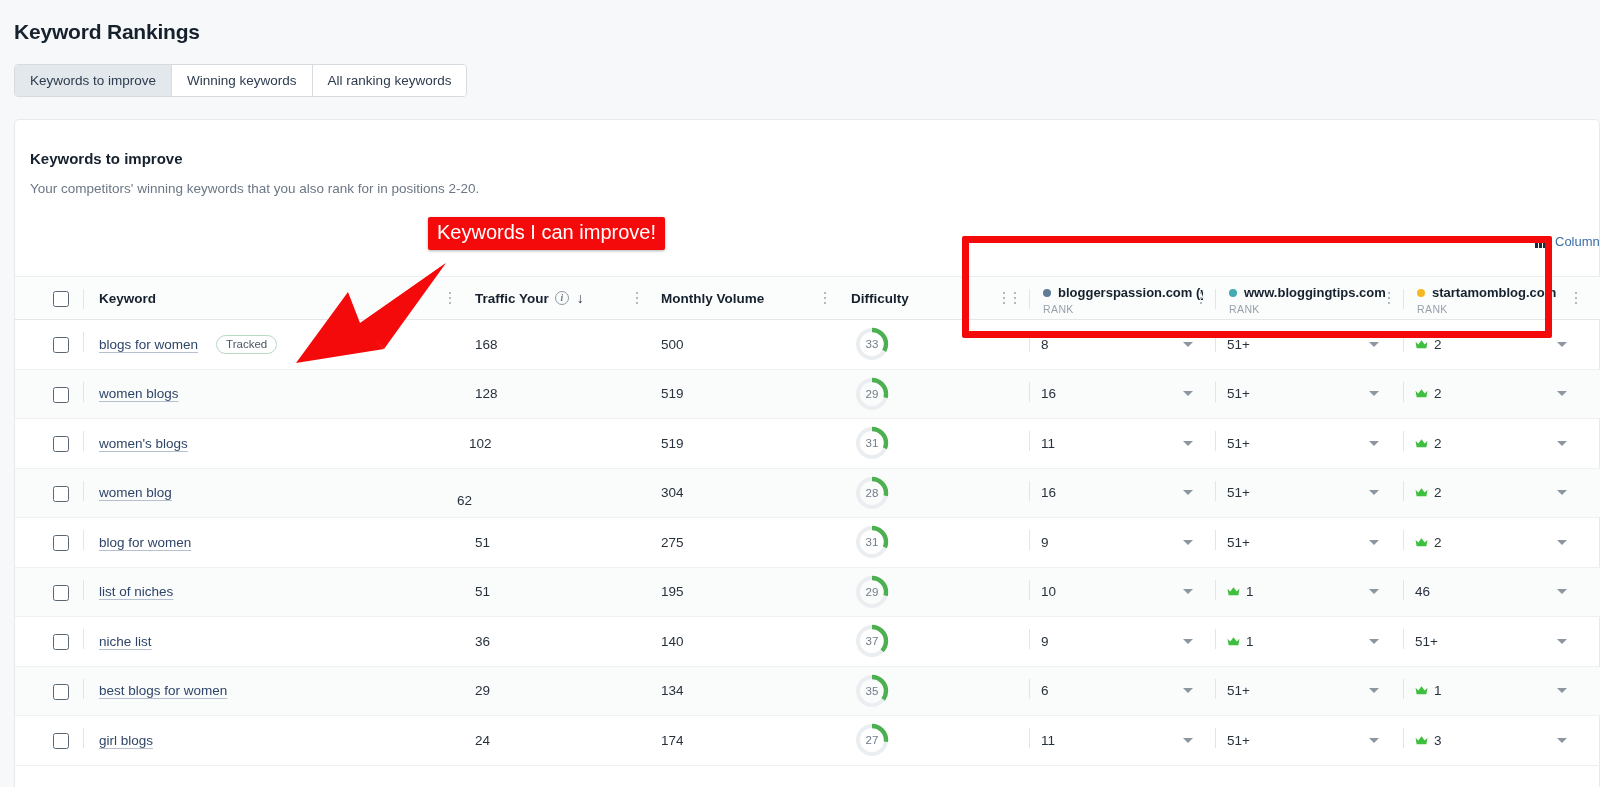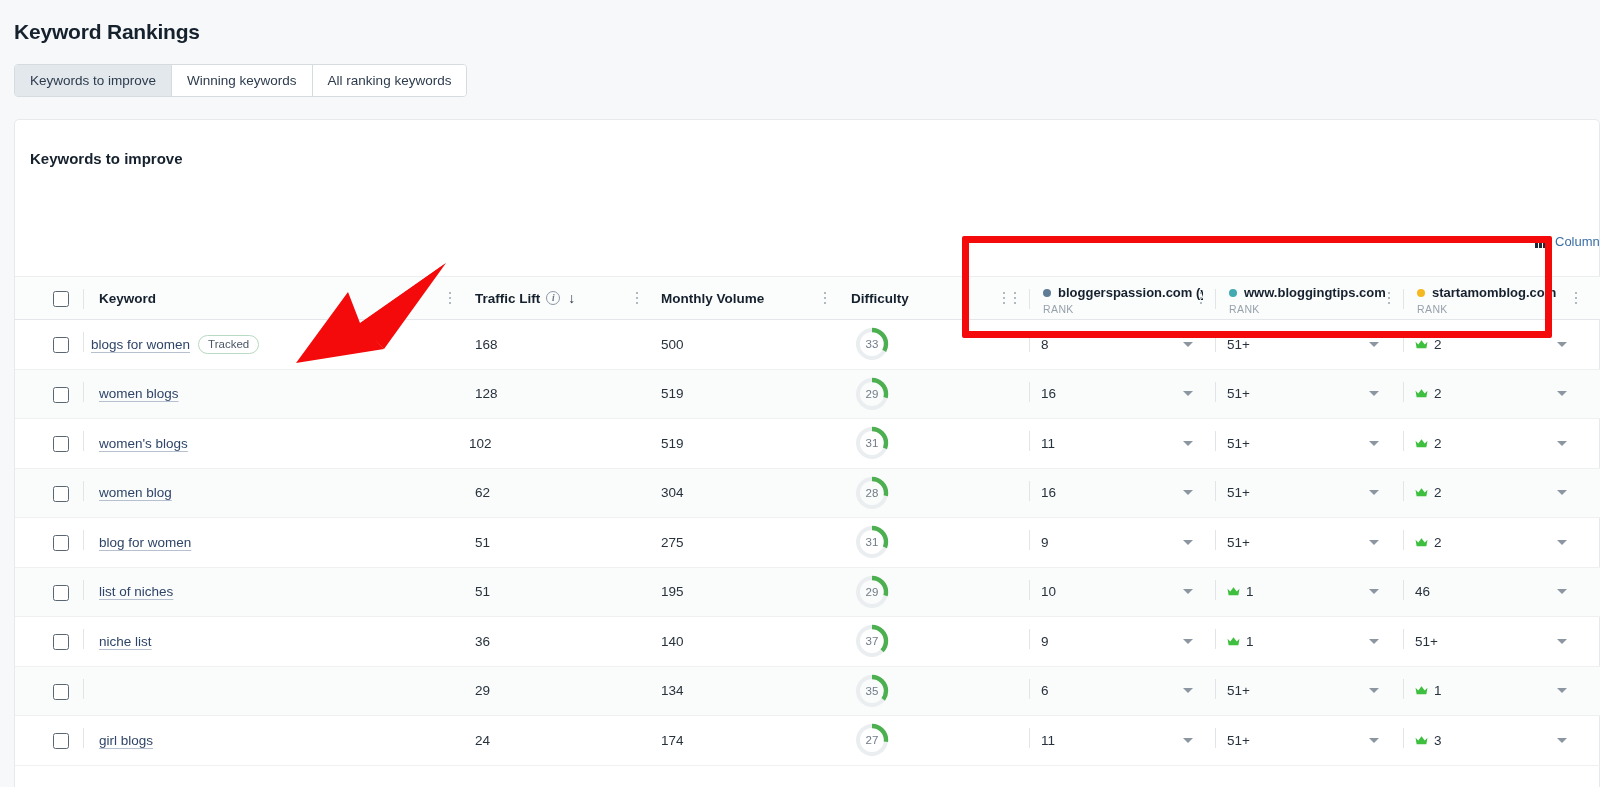--- a/index.html
+++ b/index.html
@@ -170,31 +170,32 @@
       <div class="tab">
         <span>Winning keywords</span>
       </div>
       <div class="tab">
         <span>All ranking keywords</span>
       </div>
     </div>
 
   <div class="card">
     <div class="card-title">Keywords to improve</div>
+    <div class="card-sub">Your competitors' winning keywords that you also rank for in positions 2-20.</div>
 
 
     <div class="table">
       <div class="thead" id="thead">
           <div class="chk" style="position: absolute; left: 38px; top: 14px;"></div>
           <div class="vline" style="left: 68px;"></div>
           <div class="cell th" style="left: 84px;">
             <span>Keyword</span>
           </div>
           <div class="cell th" style="left: 460px;">
-            <span>Traffic Lift</span>
+            <span>Traffic Your</span>
             <span class="info-i">i</span>
             <span class="sort-arrow">↓</span>
           </div>
           <div class="cell th" style="left: 646px;">
             <span>Monthly Volume</span>
           </div>
           <div class="cell th" style="left: 836px;">
             <span>Difficulty</span>
           </div>
           <div class="kebab" style="left: 428px; top: 15px;">
@@ -258,21 +259,21 @@
           <div class="grid-icon" style="left: 1520px; top: -38px;">
             <i></i>
             <i></i>
             <i></i>
           </div>
         </div>
       <div id="tbody">
           <div class="row">
             <div class="chk" style="position: absolute; left: 38px; top: 17px;"></div>
             <div class="vline" style="left: 68px;"></div>
-            <div class="cell" style="left: 76px;">
+            <div class="cell" style="left: 84px; gap: 10px;">
               <span class="kw">blogs for women</span>
               <span class="tracked">Tracked</span>
             </div>
             <div class="cell num" style="left: 460px;">168</div>
             <div class="cell num" style="left: 646px;">500</div>
             <div class="cell" style="left: 840px;">
               <div class="gauge">
                 <svg width="34" height="34" viewBox="0 0 34 34">
                   <circle cx="17" cy="17" r="14" fill="none" stroke="#ebeef0" stroke-width="4"></circle>
                   <circle cx="17" cy="17" r="14" fill="none" stroke="#4caf50" stroke-width="4.4" stroke-linecap="butt" stroke-dasharray="29.03 58.94" transform="rotate(-90 17 17)"></circle>
@@ -388,21 +389,21 @@
             <div class="cell" style="left: 1542px;">
               <span class="caret"></span>
             </div>
           </div>
           <div class="row">
             <div class="chk" style="position: absolute; left: 38px; top: 17px;"></div>
             <div class="vline" style="left: 68px;"></div>
             <div class="cell" style="left: 84px;">
               <span class="kw">women blog</span>
             </div>
-            <div class="cell num" style="left: 460px;">62</div>
+            <div class="cell num" style="left: 442px; margin-top: 8px;">62</div>
             <div class="cell num" style="left: 646px;">304</div>
             <div class="cell" style="left: 840px;">
               <div class="gauge">
                 <svg width="34" height="34" viewBox="0 0 34 34">
                   <circle cx="17" cy="17" r="14" fill="none" stroke="#ebeef0" stroke-width="4"></circle>
                   <circle cx="17" cy="17" r="14" fill="none" stroke="#4caf50" stroke-width="4.4" stroke-linecap="butt" stroke-dasharray="24.63 63.33" transform="rotate(-90 17 17)"></circle>
                 </svg>
                 <span>28</span>
               </div>
             </div>
@@ -553,20 +554,23 @@
             <div class="cell" style="left: 1400px;">
               <span class="num">51+</span>
             </div>
             <div class="cell" style="left: 1542px;">
               <span class="caret"></span>
             </div>
           </div>
           <div class="row">
             <div class="chk" style="position: absolute; left: 38px; top: 17px;"></div>
             <div class="vline" style="left: 68px;"></div>
+            <div class="cell" style="left: 84px;">
+              <span class="kw">best blogs for women</span>
+            </div>
             <div class="cell num" style="left: 460px;">29</div>
             <div class="cell num" style="left: 646px;">134</div>
             <div class="cell" style="left: 840px;">
               <div class="gauge">
                 <svg width="34" height="34" viewBox="0 0 34 34">
                   <circle cx="17" cy="17" r="14" fill="none" stroke="#ebeef0" stroke-width="4"></circle>
                   <circle cx="17" cy="17" r="14" fill="none" stroke="#4caf50" stroke-width="4.4" stroke-linecap="butt" stroke-dasharray="30.79 57.18" transform="rotate(-90 17 17)"></circle>
                 </svg>
                 <span>35</span>
               </div>
@@ -637,20 +641,21 @@
             <div class="cell" style="left: 1542px;">
               <span class="caret"></span>
             </div>
           </div>
         </div>
     </div>
   </div>
 
   <div class="columns-lbl">Columns</div>
 
+  <div class="anno-label">Keywords I can improve!</div>
 
   <svg class="anno-arrow" width="180" height="120" viewBox="0 0 180 120">
     <path d="M158,18 L72,78 L60,47 L8,118 L96,104 L80,88 Z" fill="#f40a0a"></path>
     <path d="M158,18 L70,80 L96,104 Z" fill="#f40a0a"></path>
   </svg>
 
   <div class="anno-box"></div>
 
 </div>
 

